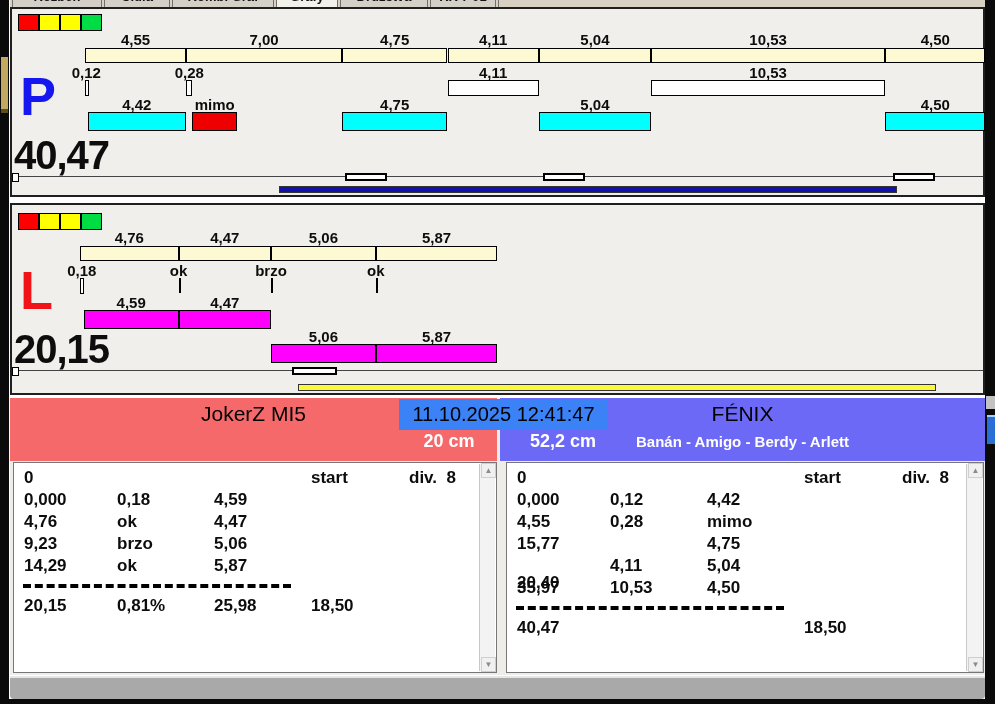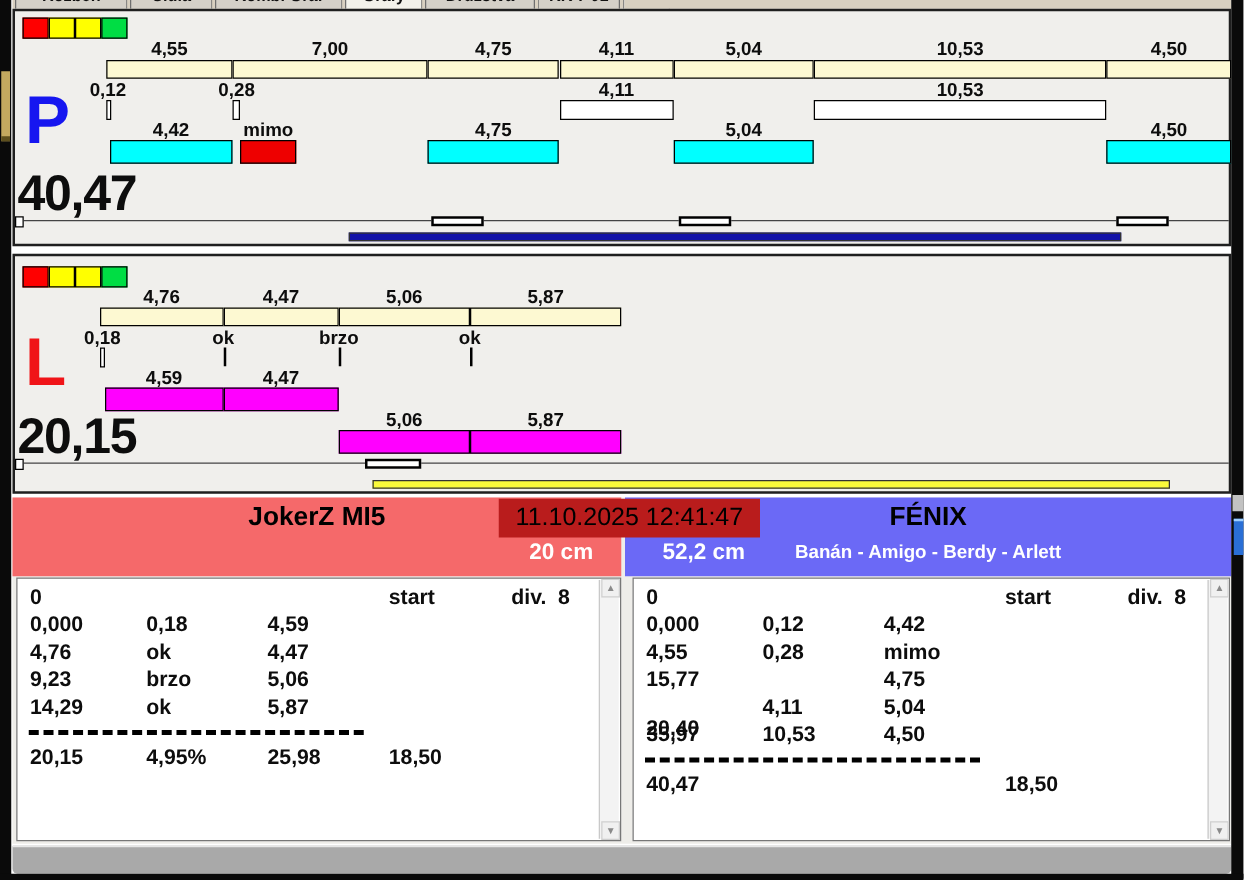--- a/index.html
+++ b/index.html
@@ -48,26 +48,26 @@
   .track-line{position:absolute;left:0;top:var(--track-top);width:971px;height:0;border-top:1px solid #444;}
   .notch{position:absolute;left:0;top:calc(var(--track-top) - 3px);width:5px;height:7px;background:#fff;border:1px solid #000;}
   .handle{position:absolute;top:calc(var(--track-top) - 3px);height:8px;background:#fff;border:2px solid #000;box-sizing:border-box;}
   .decor-bar{position:absolute;top:var(--decor-top);height:7px;border:1px solid #333;box-sizing:border-box;}
 
   
   .teams{position:absolute;left:10px;top:398px;width:975px;height:277px;background:#eeede9;}
   .hdr{position:absolute;top:0;height:63px;}
   .hdr-left{left:0;width:487px;}
   .hdr-right{left:490px;width:485px;}
-  .team-name{position:absolute;left:0;top:4px;width:100%;text-align:center;font-size:21px;font-weight:bold;color:#000;}
+  .team-name{position:absolute;left:0;top:4px;width:100%;text-align:center;font-size:21px;font-weight:normal;color:#000;}
   .team-dogs{position:absolute;left:0;top:35px;width:100%;text-align:center;font-size:15px;font-weight:bold;color:#fff;}
   .jump-h{position:absolute;top:33px;font-size:18px;font-weight:bold;color:#fff;text-align:center;}
   .jump-left{left:389px;width:100px;}
   .jump-right{left:10px;width:106px;}
-  .timestamp{position:absolute;left:389px;top:1px;width:209px;height:31px;background:#b91c1c;color:#000;
+  .timestamp{position:absolute;left:389px;top:1px;width:209px;height:31px;background:#3b82f6;color:#000;
              font-size:20px;text-align:center;line-height:31px;}
   .rtable{position:absolute;top:64px;height:211px;background:#fff;border:1px solid #777;box-sizing:border-box;overflow:hidden;}
   .rtable-left{left:3px;width:484px;}
   .rtable-right{left:496px;width:478px;}
   .cell{position:absolute;font-size:17px;font-weight:bold;color:#0d0d0d;white-space:pre;line-height:1;}
   .tsep{position:absolute;height:0;border-top:4px dashed #000;width:268px;left:9px;}
   .vscroll{position:absolute;right:1px;top:1px;width:15px;bottom:1px;background:#f3f3f3;border-left:1px solid #c9c9c9;}
   .varrow{position:absolute;right:0;width:15px;height:15px;background:#f0f0f0;border:1px solid #cfcfcf;box-sizing:border-box;
           color:#8a8a8a;font-size:8px;text-align:center;line-height:13px;}
   .varrow.up{top:0;} .varrow.down{bottom:0;}
@@ -204,21 +204,21 @@
         <div class="cell" style="left: 103px; top: 50px;">ok</div>
         <div class="cell" style="left: 200px; top: 50px;">4,47</div>
         <div class="cell" style="left: 10px; top: 72px;">9,23</div>
         <div class="cell" style="left: 103px; top: 72px;">brzo</div>
         <div class="cell" style="left: 200px; top: 72px;">5,06</div>
         <div class="cell" style="left: 10px; top: 94px;">14,29</div>
         <div class="cell" style="left: 103px; top: 94px;">ok</div>
         <div class="cell" style="left: 200px; top: 94px;">5,87</div>
         <div class="tsep" style="top: 121px;"></div>
         <div class="cell" style="left: 10px; top: 134px;">20,15</div>
-        <div class="cell" style="left: 103px; top: 134px;">4,95%</div>
+        <div class="cell" style="left: 103px; top: 134px;">0,81%</div>
         <div class="cell" style="left: 200px; top: 134px;">25,98</div>
         <div class="cell" style="left: 297px; top: 134px;">18,50</div>
       </div>
     <div class="rtable rtable-right" id="tblRight">
       <div class="vscroll"></div>
       <div class="varrow up">▲</div>
       <div class="varrow down">▼</div>
     <div class="cell" style="left: 10px; top: 6px;">0</div>
         <div class="cell" style="left: 297px; top: 6px;">start</div>
         <div class="cell" style="left: 395px; top: 6px;">div.  8</div>

